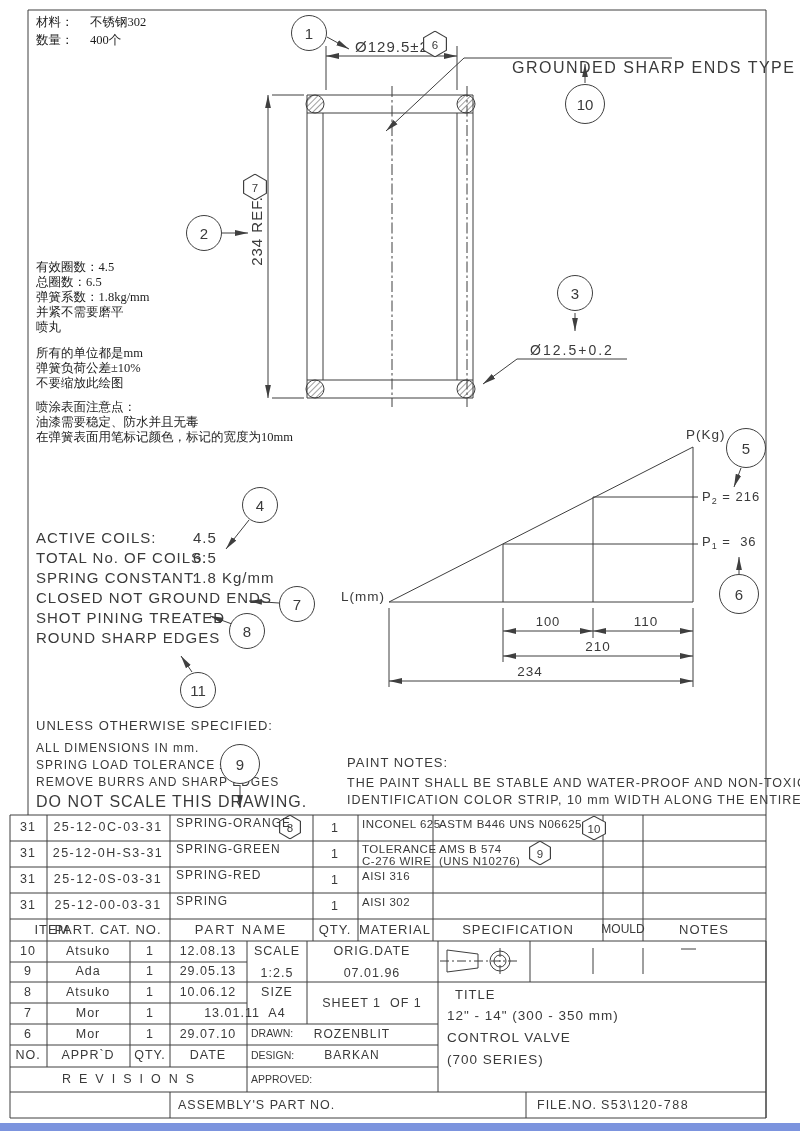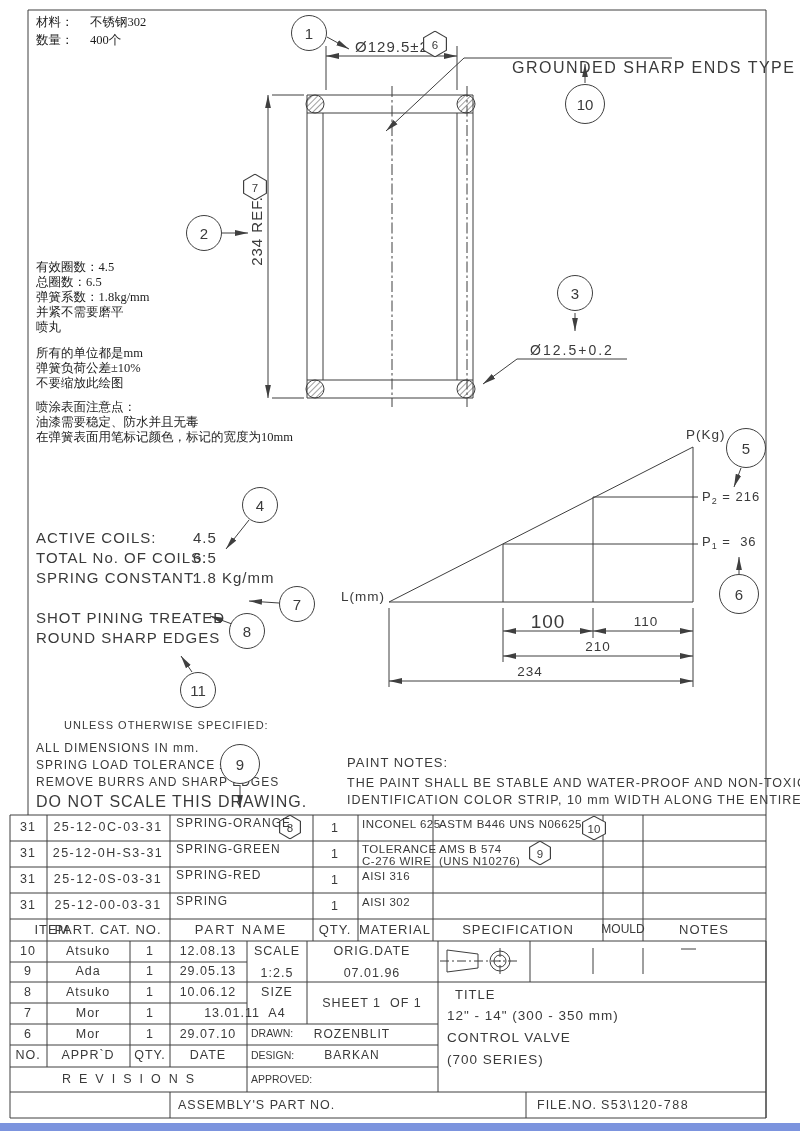--- a/index.html
+++ b/index.html
@@ -123,35 +123,36 @@
 
   <div class="t cad cc" style="left:392px;top:47px;font-size:15px;">Ø129.5±2</div>
   <div class="t cad" style="left:512px;top:38px;font-size:16px;letter-spacing:1.5px;margin-top:21px;">GROUNDED SHARP ENDS TYPE</div>
   <div class="t cad rot" style="left:257px;top:231px;font-size:15px;">234 REF.</div>
   <div class="t cad cc" style="left:572px;top:351px;font-size:14px;letter-spacing:2px;">Ø12.5+0.2</div>
 
   <div class="t cad" style="left:686px;top:428px;font-size:13.5px;">P(Kg)</div>
   <div class="t cad" style="left:341px;top:590px;font-size:13.5px;">L(mm)</div>
   <div class="t cad" style="left:702px;top:490px;font-size:13px;"><span>P</span><span class="sub">2</span> <span>= 216</span></div>
   <div class="t cad" style="left:702px;top:535px;font-size:13px;"><span>P</span><span class="sub">1</span> <span>=  36</span></div>
-  <div class="t cad cc" style="left:548px;top:622px;font-size:19px;">100</div>
+  <div class="t cad cc" style="left:548px;top:622px;font-size:13px;">100</div>
   <div class="t cad cc" style="left:646px;top:622px;font-size:13.5px;">110</div>
   <div class="t cad cc" style="left:598px;top:647px;font-size:13.5px;">210</div>
   <div class="t cad cc" style="left:530px;top:672px;font-size:13.5px;">234</div>
 
   <div class="t cad" style="left:36px;top:530px;font-size:15px;">ACTIVE COILS:</div>
   <div class="t cad" style="left:193px;top:530px;font-size:15px;">4.5</div>
   <div class="t cad" style="left:36px;top:550px;font-size:15px;">TOTAL No. OF COILS:</div>
   <div class="t cad" style="left:193px;top:550px;font-size:15px;">6.5</div>
   <div class="t cad" style="left:36px;top:570px;font-size:15px;">SPRING CONSTANT:</div>
   <div class="t cad" style="left:193px;top:570px;font-size:15px;">1.8 Kg/mm</div>
+  <div class="t cad" style="left:36px;top:590px;font-size:15px;">CLOSED NOT GROUND ENDS</div>
   <div class="t cad" style="left:36px;top:610px;font-size:15px;">SHOT PINING TREATED</div>
   <div class="t cad" style="left:36px;top:630px;font-size:15px;">ROUND SHARP EDGES</div>
 
-  <div class="t cad" style="left:36px;top:719px;font-size:11px;margin-left:28px;">UNLESS OTHERWISE SPECIFIED:</div>
+  <div class="t cad" style="left:36px;top:719px;font-size:13px;">UNLESS OTHERWISE SPECIFIED:</div>
   <div class="t cad" style="left:36px;top:742px;font-size:12px;">ALL DIMENSIONS IN mm.</div>
   <div class="t cad" style="left:36px;top:759px;font-size:12px;">SPRING LOAD TOLERANCE ±10%</div>
   <div class="t cad" style="left:36px;top:776px;font-size:12px;">REMOVE BURRS AND SHARP EDGES</div>
   <div class="t cad" style="left:36px;top:793px;font-size:16px;">DO NOT SCALE THIS DRAWING.</div>
 
   <div class="t cad" style="left:347px;top:756px;font-size:13px;">PAINT NOTES:</div>
   <div class="t cad" style="left:347px;top:777px;font-size:12.5px;">THE PAINT SHALL BE STABLE AND WATER-PROOF AND NON-TOXIC</div>
   <div class="t cad" style="left:347px;top:794px;font-size:12.5px;">IDENTIFICATION COLOR STRIP, 10 mm WIDTH ALONG THE ENTIRE SPRING</div>
 
   <div class="balloon b36" style="left:309px;top:33px;">1</div>

